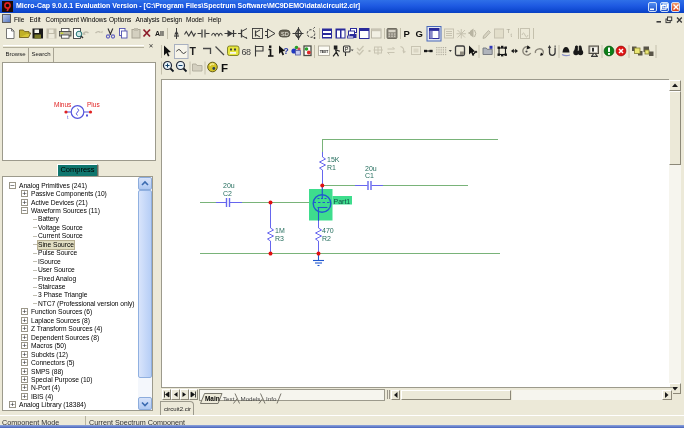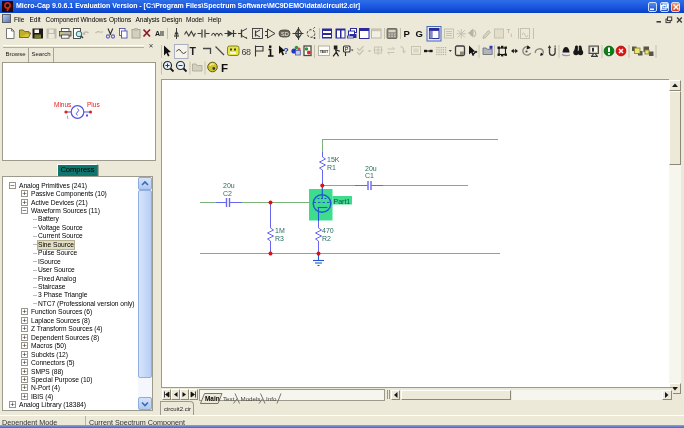--- a/index.html
+++ b/index.html
@@ -588,18 +588,18 @@
     <div class="cbtn" style="left:501px;top:2px;width:10px;height:10px;">
         <svg width="8" height="8">
           <path d="M5.5 4 l-3.5 -3 v6 z" fill="#1a1a1a"></path>
         </svg>
       </div>
   </div>
 
   <div id="filetab" class="abs">circuit2.cir</div>
 
   <div id="statusbar" class="abs">
-    <div class="stext" style="left:2px;">Dependent Mode</div>
+    <div class="stext" style="left:2px;">Component Mode</div>
     <div style="position:absolute;left:85px;top:0;width:1px;height:10px;background:#b8b4a0;"></div>
     <div class="stext" style="left:89px;">Current Spectrum Component</div>
   </div>
   <div id="bluestrip" class="abs"></div>
 </div>
 
 </body></html>

